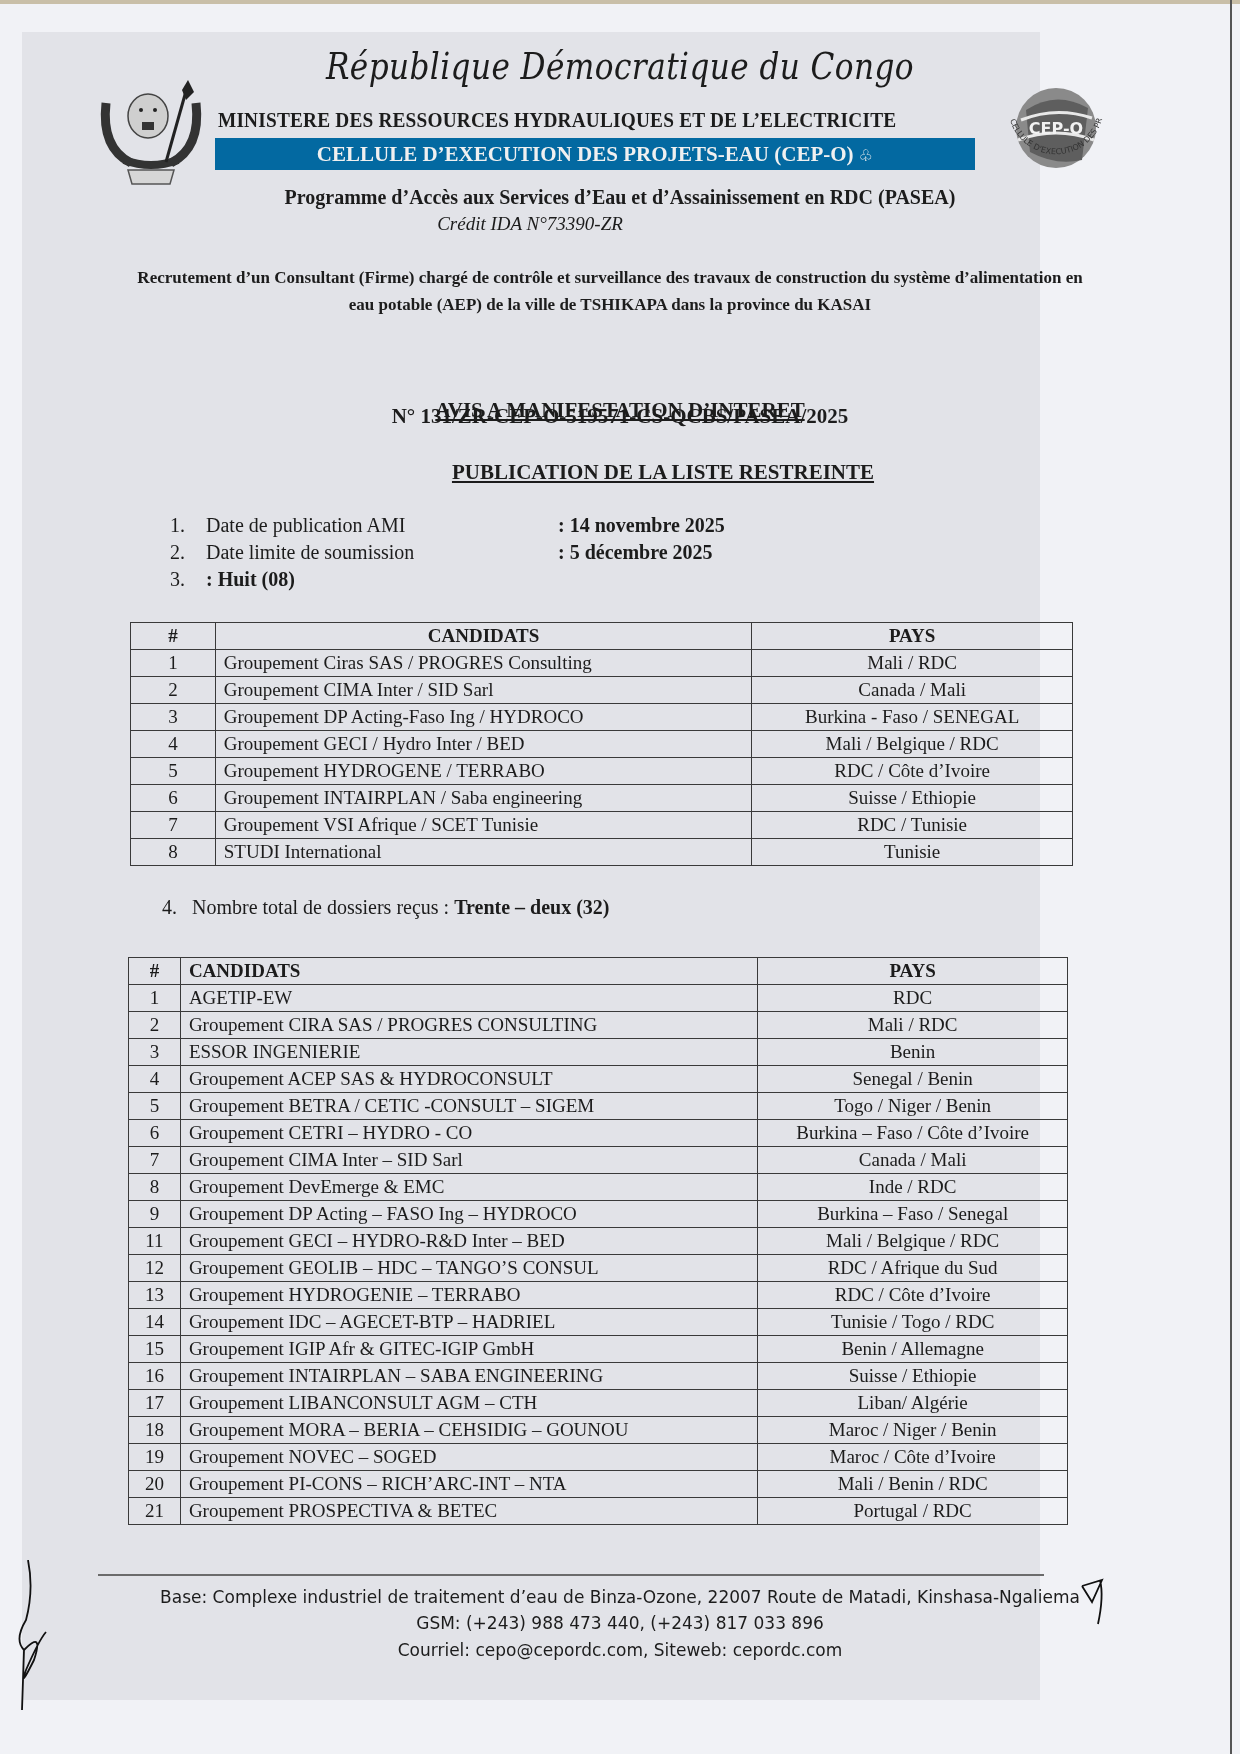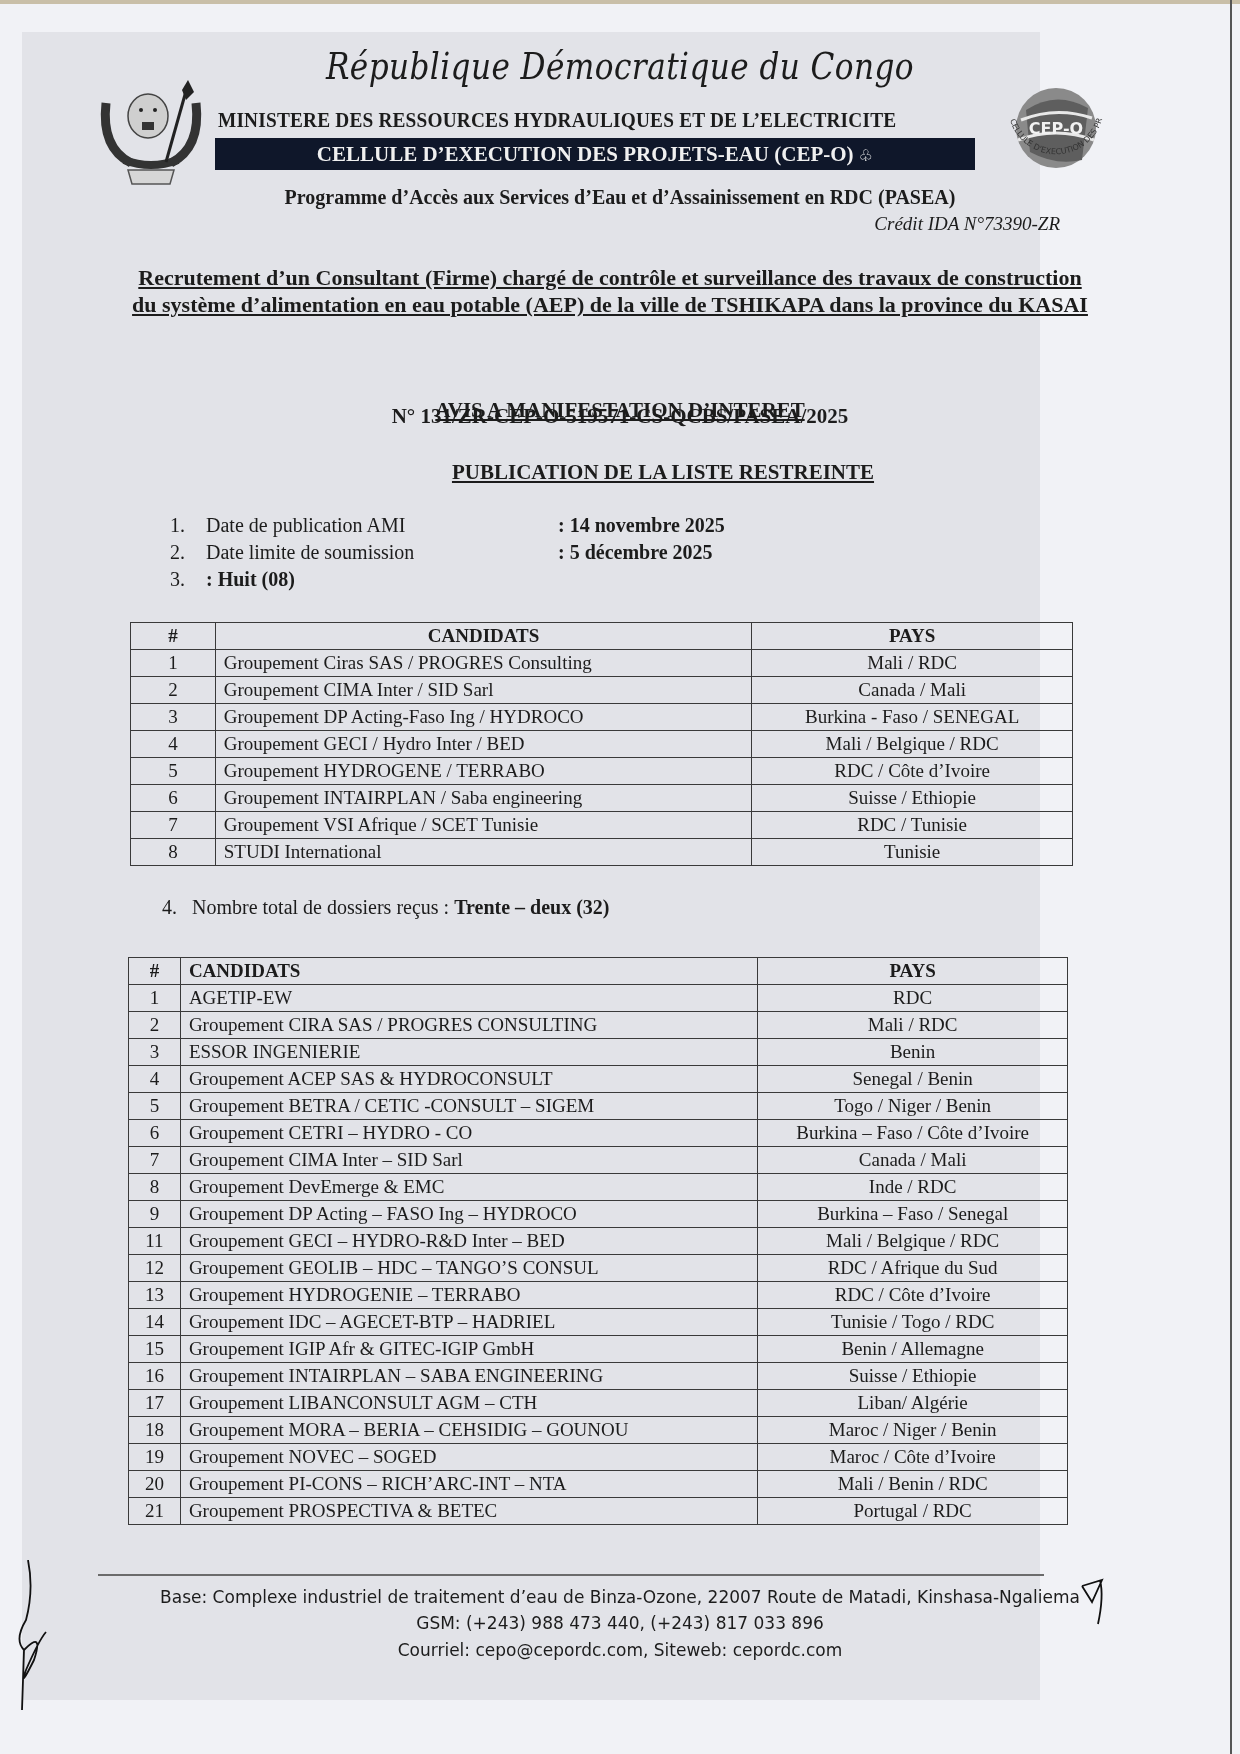--- a/index.html
+++ b/index.html
@@ -21,32 +21,32 @@
   .rdc-title {
     left: 0; width: 1240px; top: 44px; font-size: 38px; font-style: italic;
     font-family: "DejaVu Serif", serif; text-align: center; letter-spacing: 0.5px;
     transform: scaleX(0.82); transform-origin: 620px 0; font-weight: normal;
   }
   .ministry {
     left: 218px; top: 108px; font-size: 21px; font-weight: bold; letter-spacing: 0.2px;
     transform: scaleX(0.92); transform-origin: 0 0; white-space: nowrap;
   }
   .cell-banner {
-    left: 215px; top: 138px; width: 760px; height: 32px; background: #0f172a;
+    left: 215px; top: 138px; width: 760px; height: 32px; background: #0369a1;
     color: #f0f0f0; font-size: 21px; font-weight: bold; text-align: center; line-height: 32px;
     white-space: nowrap;
   }
   .program {
     left: 0; width: 1240px; top: 186px; font-size: 20px; font-weight: bold; text-align: center;
   }
   .credit {
-    left: 0; width: 1060px; top: 213px; font-size: 19px; font-style: italic; text-align: right;
+    left: 0; width: 1060px; top: 213px; font-size: 19px; font-style: italic; text-align: center;
   }
   .recruit {
-    left: 130px; width: 960px; top: 264px; font-size: 22px; font-weight: bold; text-align: center; line-height: 27px; text-decoration: underline;
+    left: 130px; width: 960px; top: 264px; font-size: 17px; font-weight: bold; text-align: center; line-height: 27px;
   }
   .avis {
     left: 0; width: 1240px; top: 398px; font-size: 21px; font-weight: bold; text-align: center; text-decoration: underline;
   }
   .avis-num {
     left: 0; width: 1240px; top: 404px; font-size: 21px; font-weight: bold; text-align: center;
   }
   .pub {
     left: 0; width: 1240px; top: 460px; font-size: 21px; font-weight: bold; text-align: center; text-decoration: underline; padding-left: 43px;
   }

